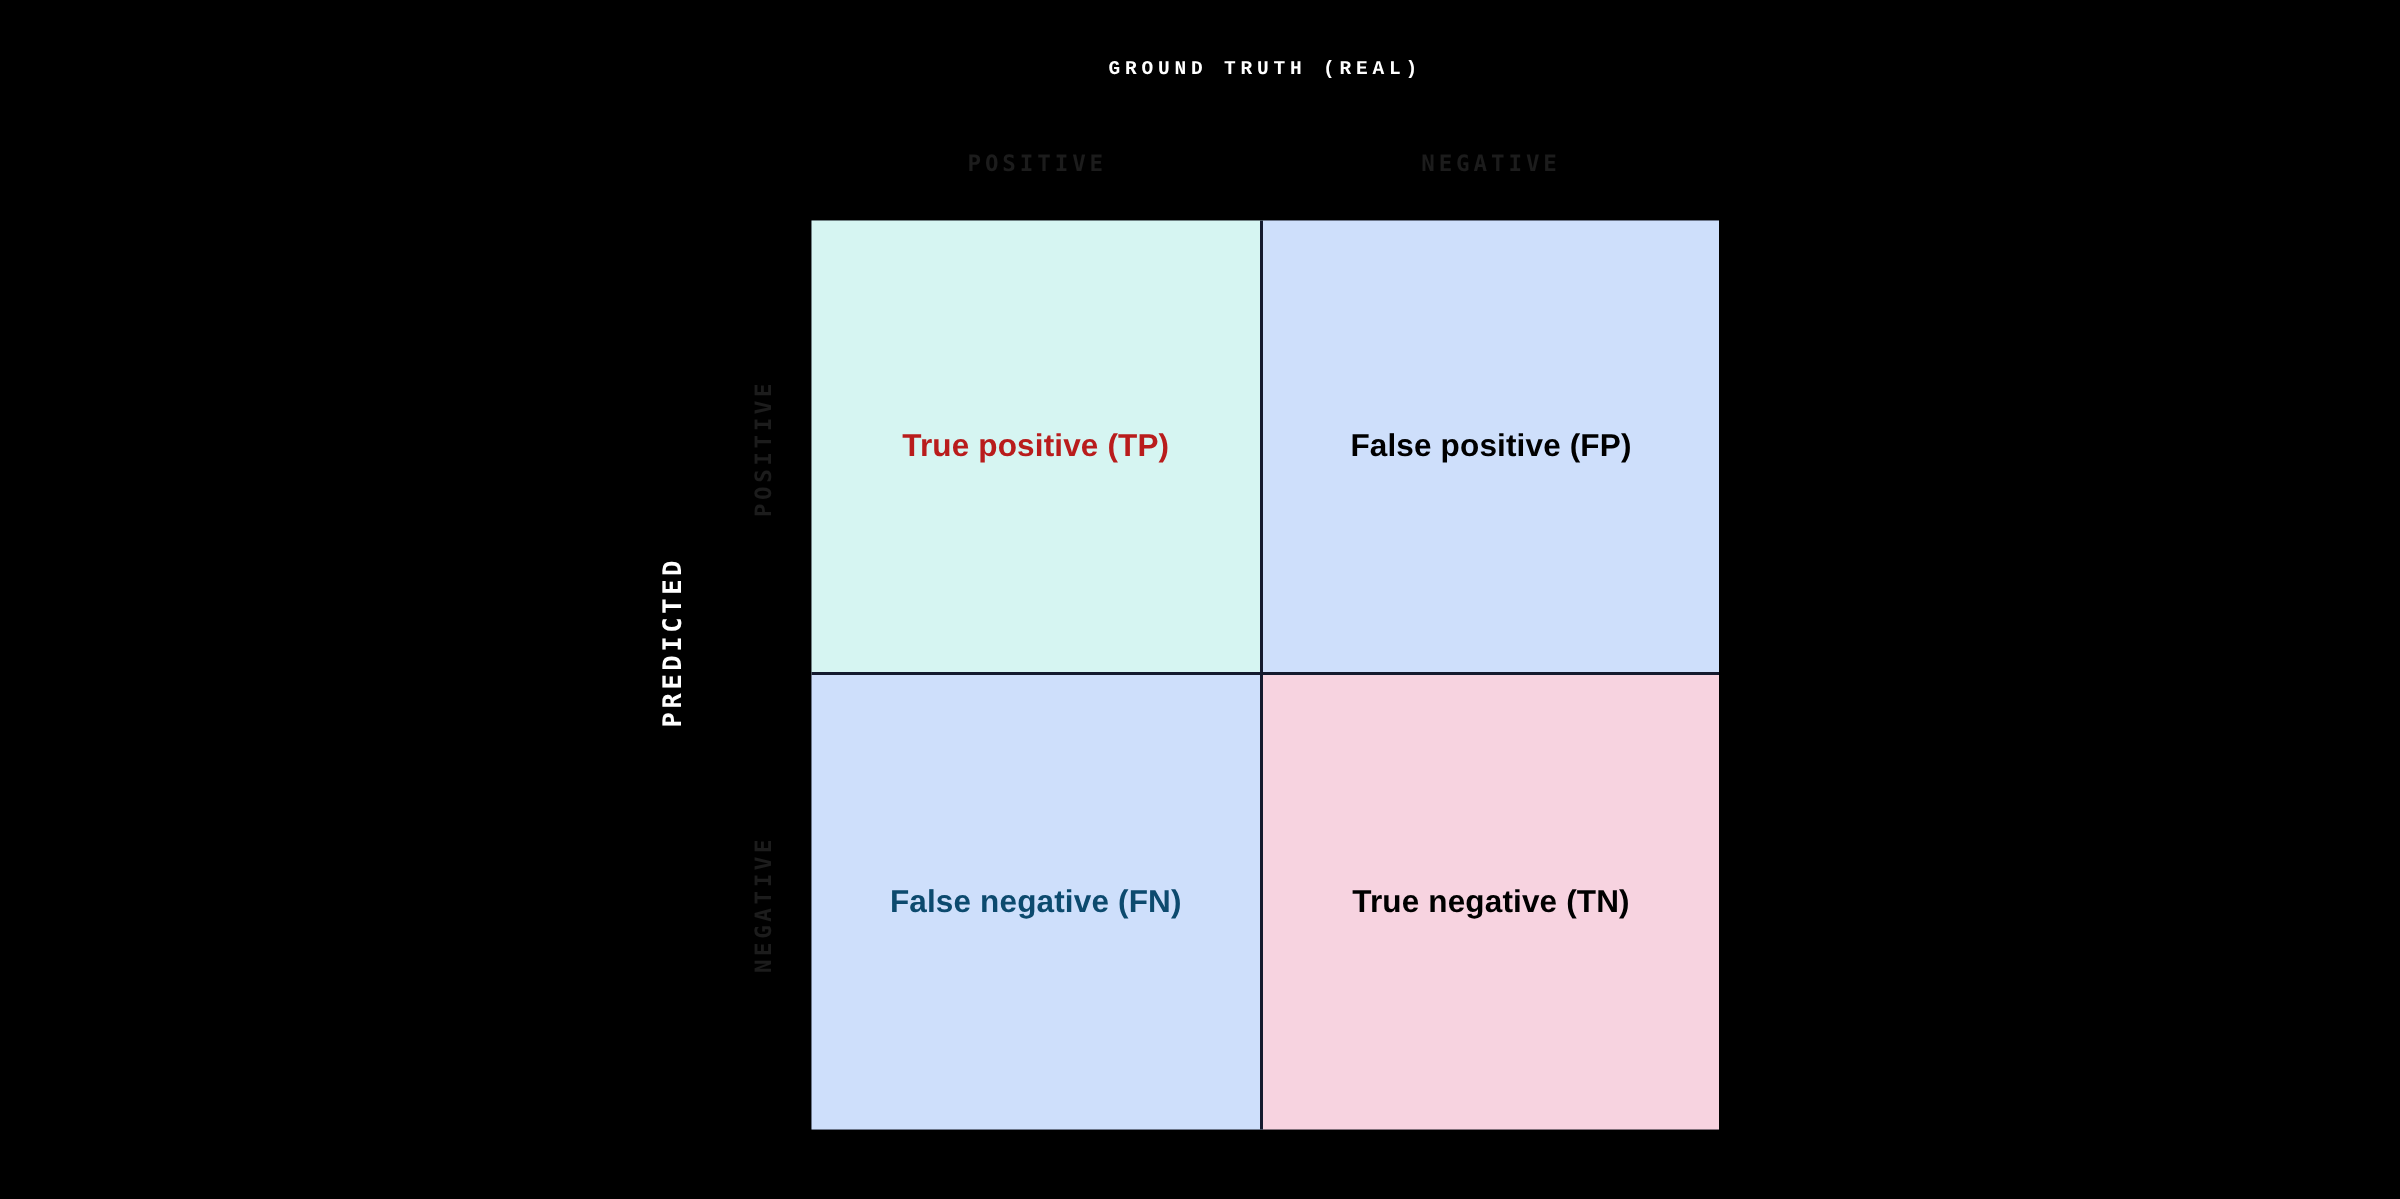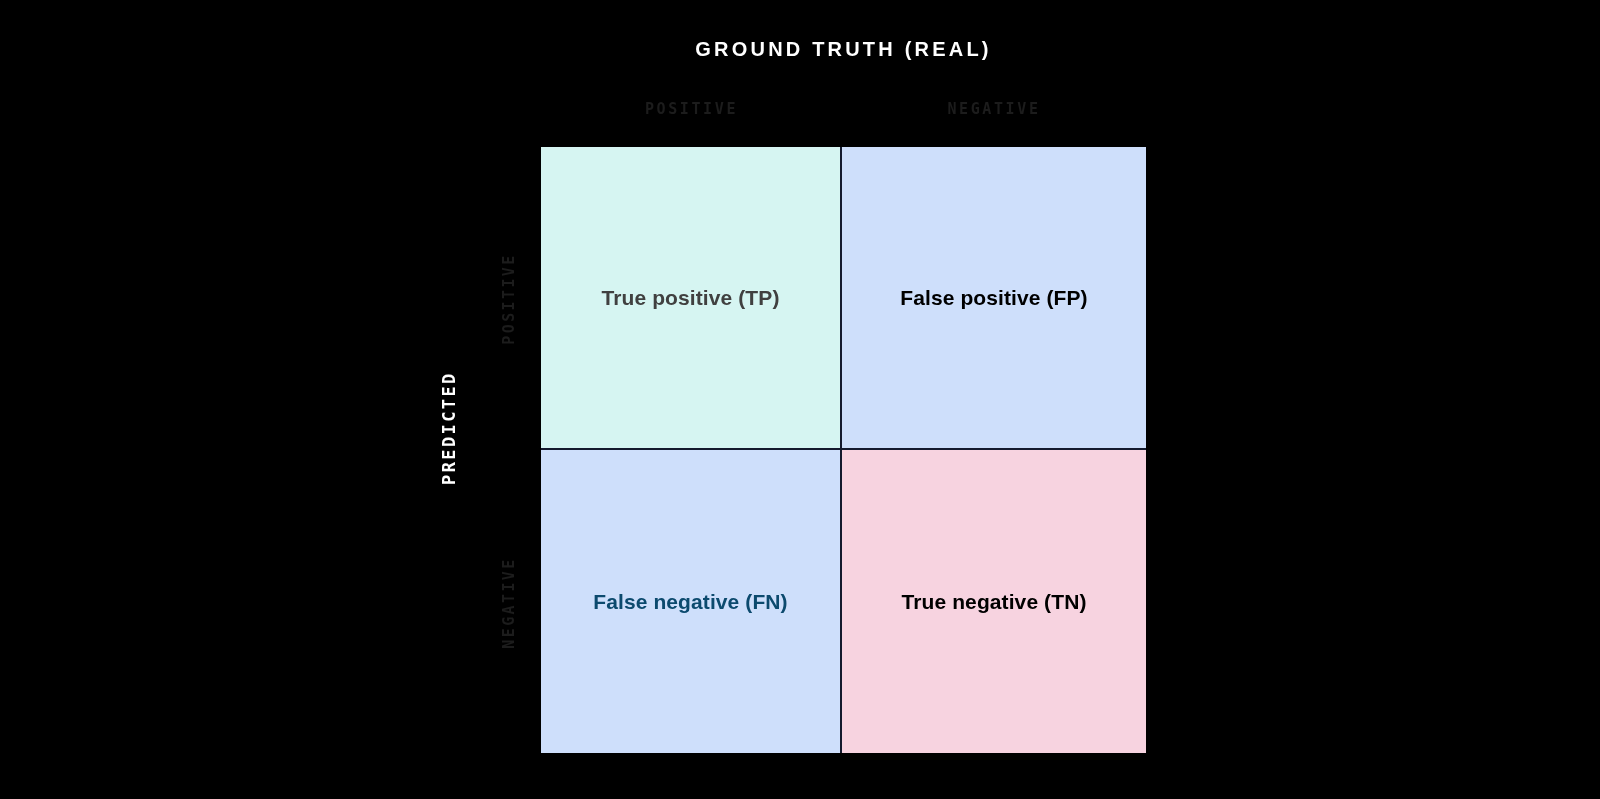--- a/index.html
+++ b/index.html
@@ -26,22 +26,22 @@
   }
 
   
   .chart-title {
     position: absolute;
     left: 541px;
     top: 38px;
     width: 605px;
     text-align: center;
     color: #ffffff;
-    font-family: Liberation Sans, sans-serif;
-    font-size: 20px;
+    font-family: Liberation Mono, monospace;
+    font-size: 13px;
     font-weight: 700;
     letter-spacing: 3.2px;
     white-space: nowrap;
   }
 
   
   .col-header {
     position: absolute;
     top: 100px;
     color: #1c1c1c;
@@ -137,21 +137,21 @@
 
   <div class="axis-title" style="color: rgb(255, 255, 255);">PREDICTED</div>
 
   <div class="row-header pos" style="color: rgb(28, 28, 28);">POSITIVE</div>
 
   <div class="row-header neg" style="color: rgb(28, 28, 28);">NEGATIVE</div>
 
   <div id="matrix" style="background: rgb(20, 26, 46);">
 
     <div class="cell tp" style="background: rgb(214, 245, 242);">
-      <span class="cell-label" style="color: #404040;">True positive (TP)</span>
+      <span class="cell-label" style="color: #b91c1c;">True positive (TP)</span>
     </div>
 
     <div class="cell fp" style="background: rgb(206, 223, 251);">
       <span class="cell-label" style="color: rgb(0, 0, 0); text-align: center;">False positive (FP)</span>
     </div>
 
     <div class="cell fn" style="background: rgb(206, 223, 251);">
       <span class="cell-label" style="color: #0c4a6e;">False negative (FN)</span>
     </div>
 

